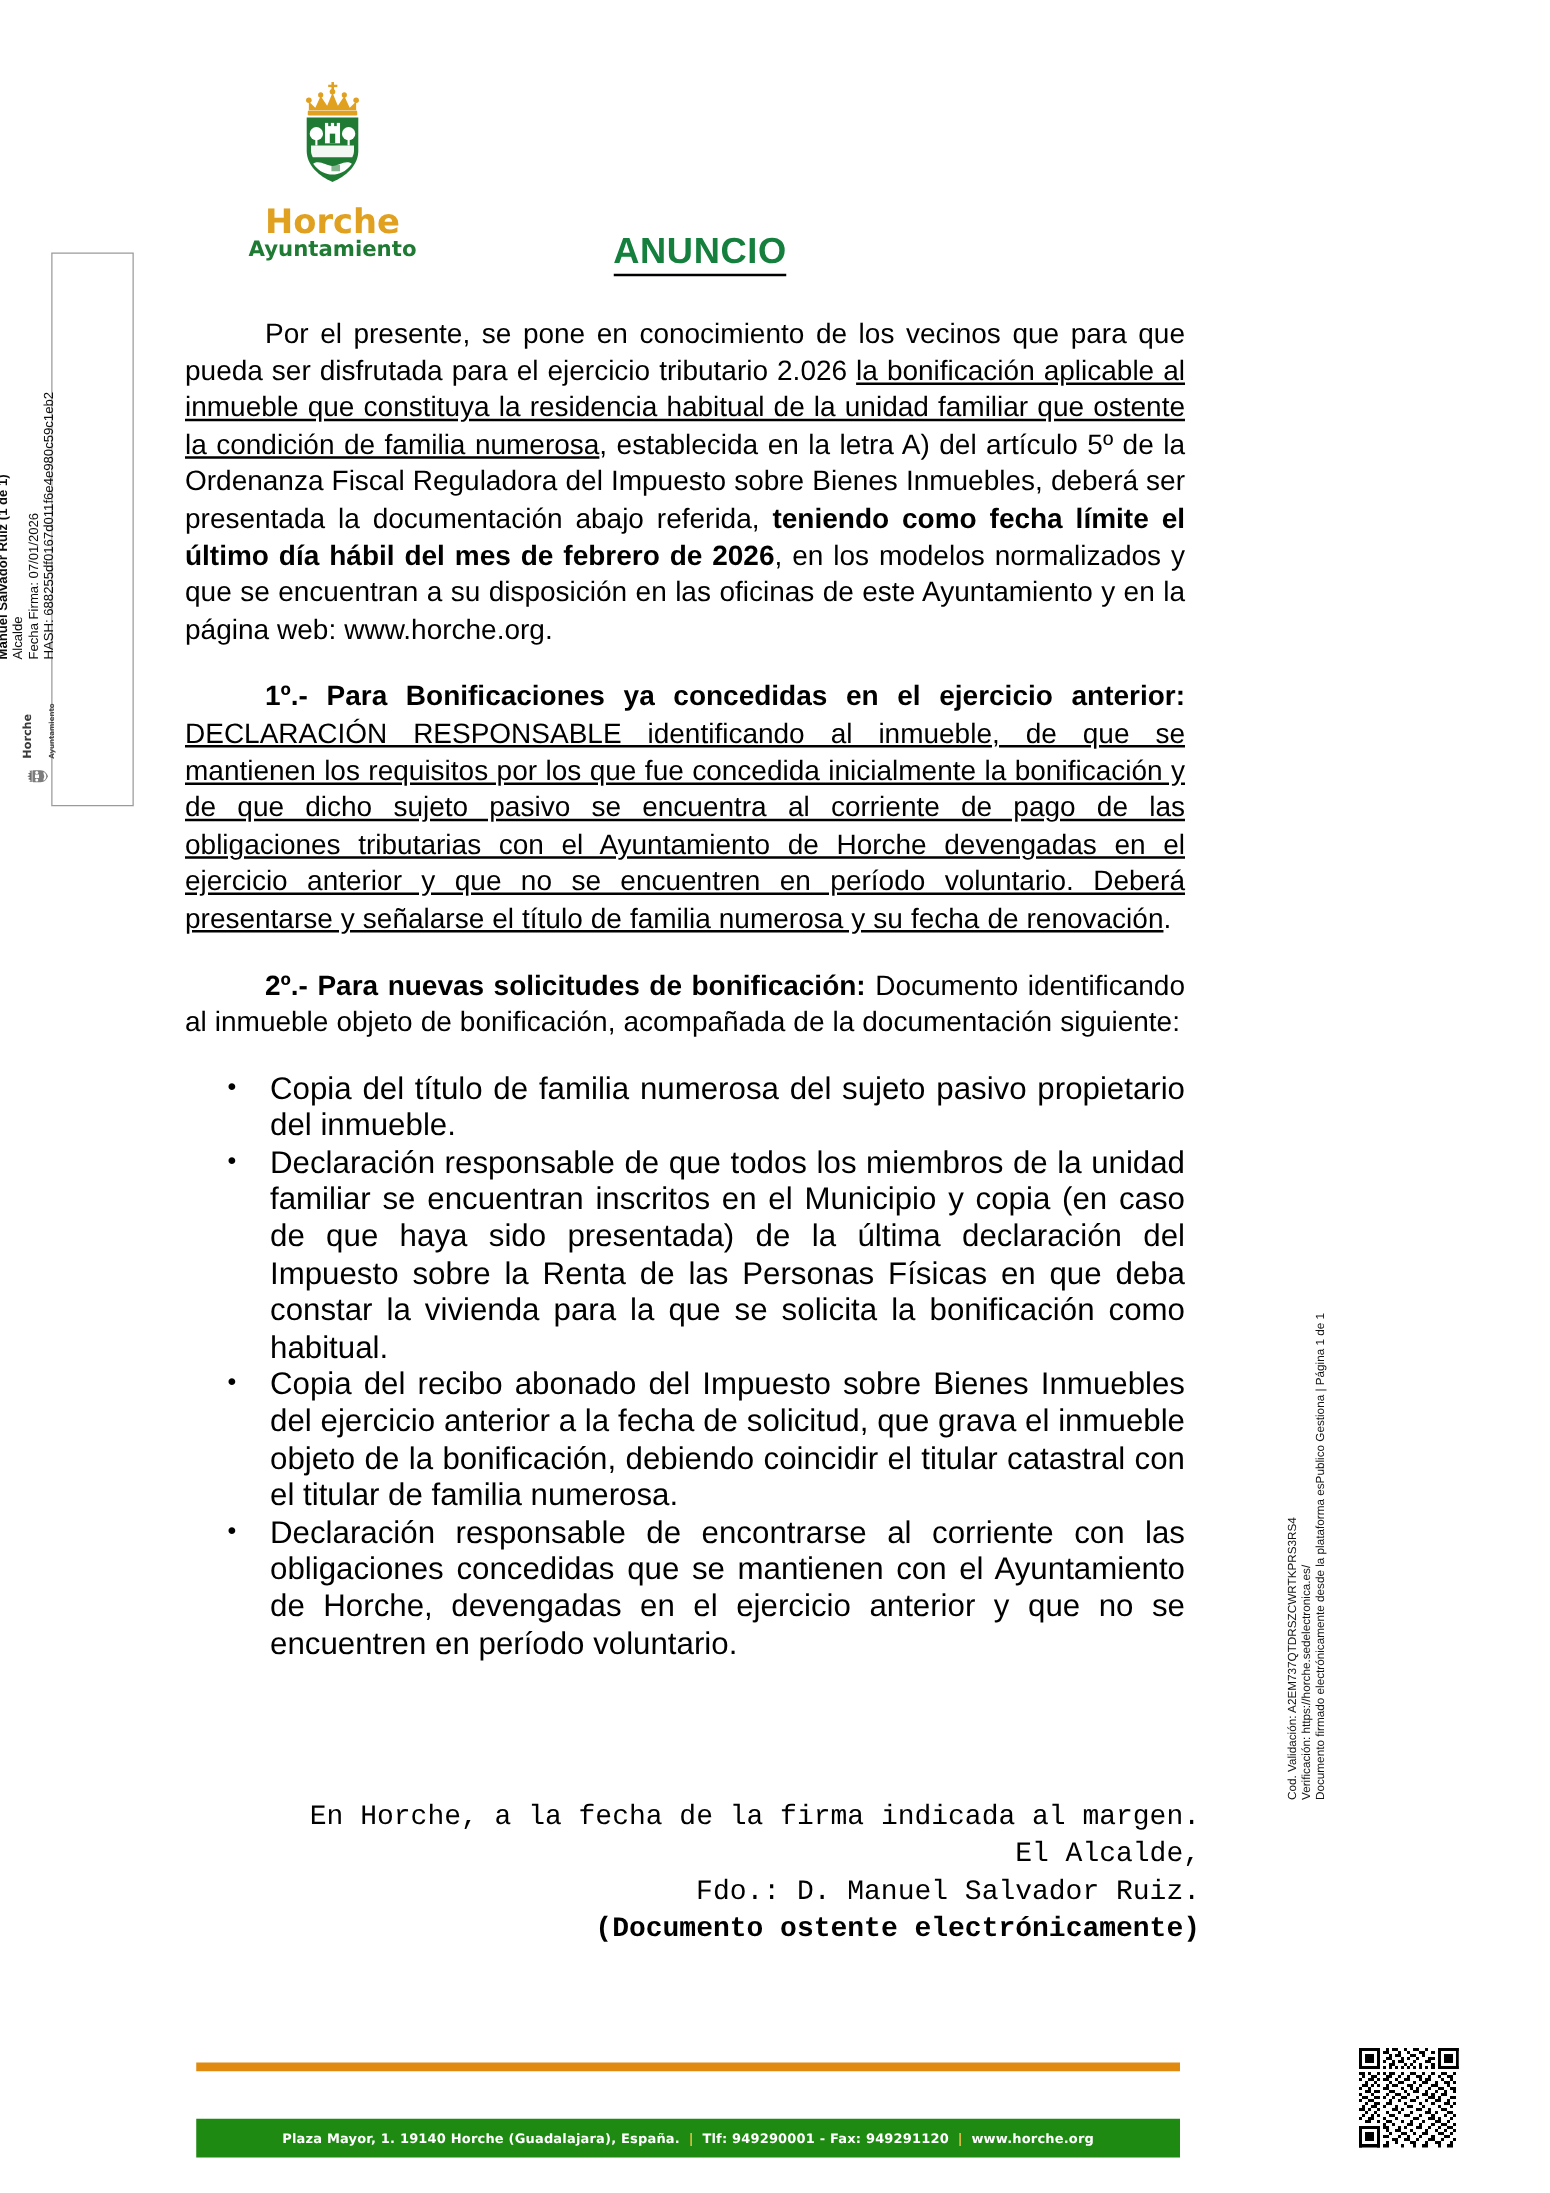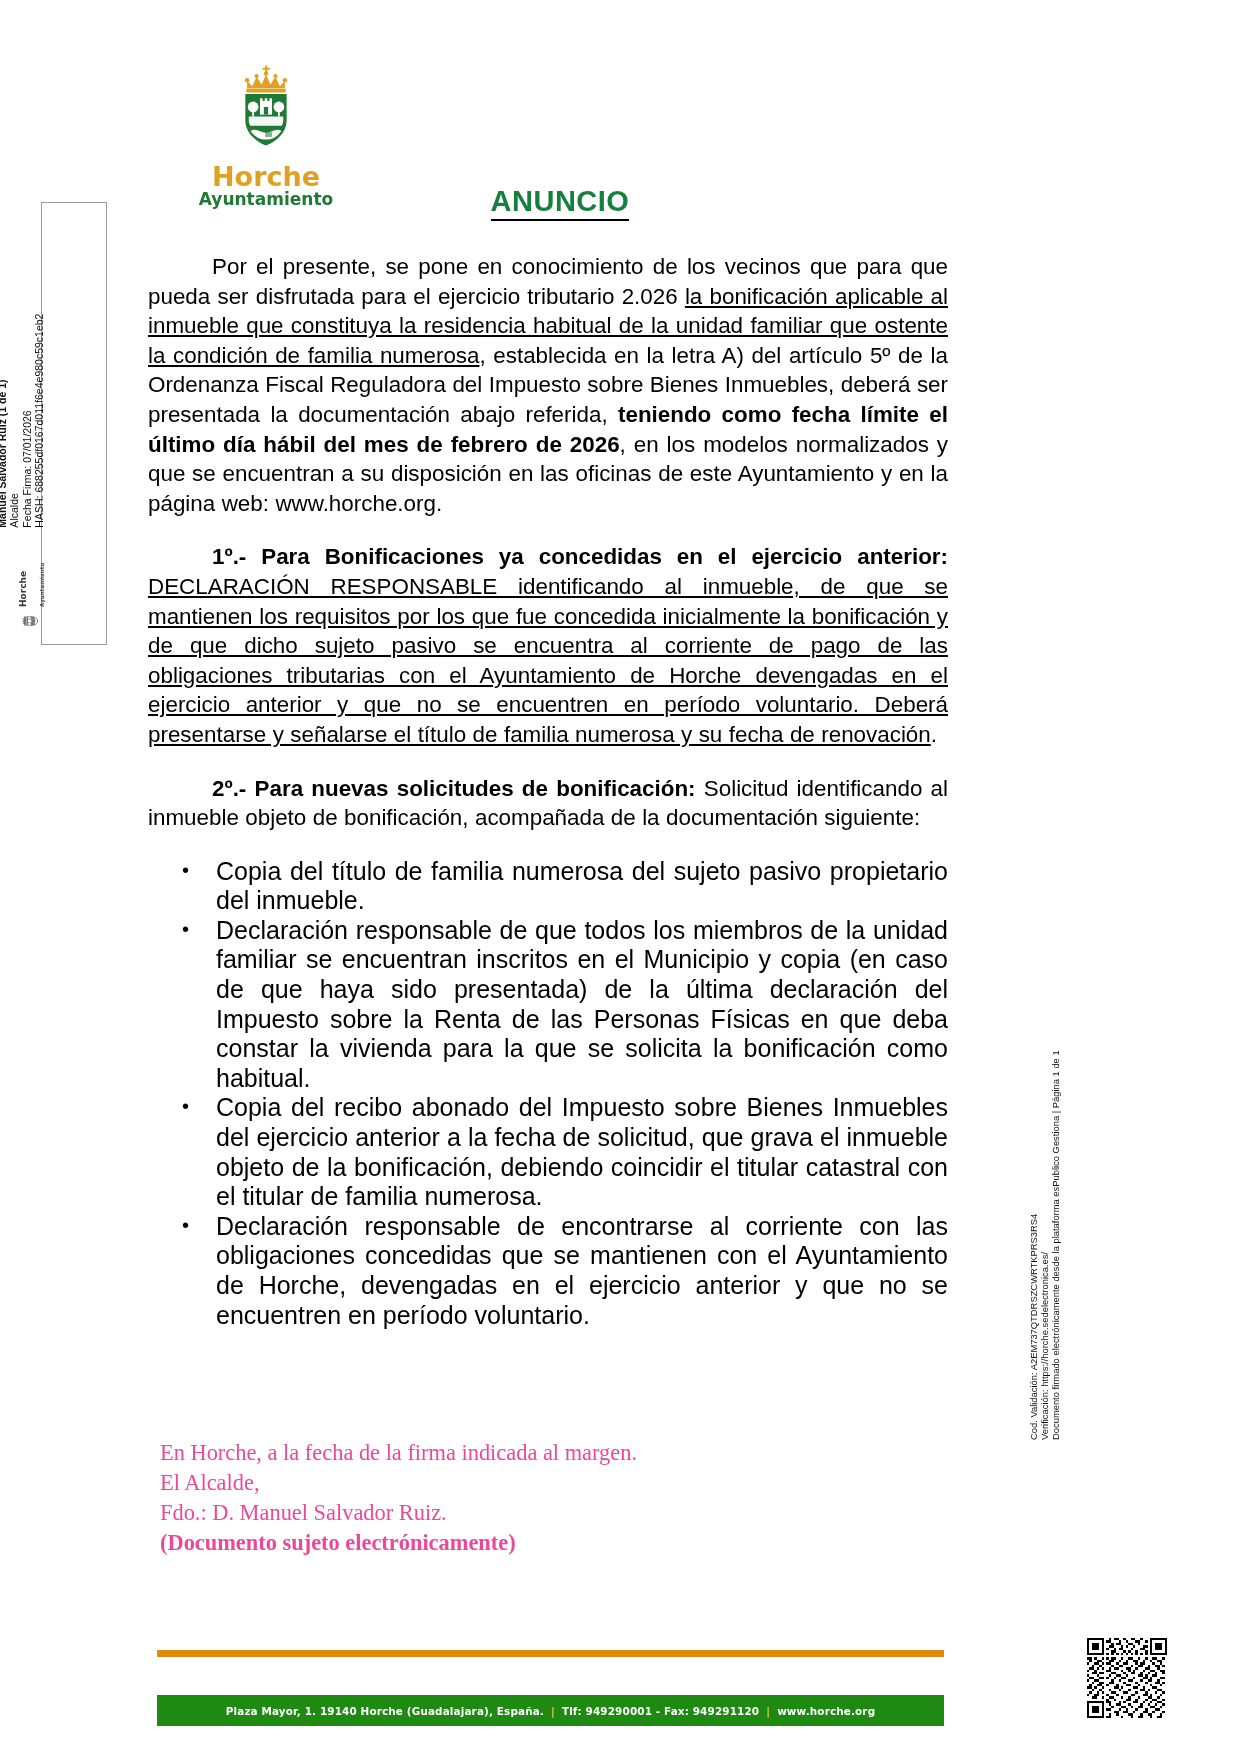--- a/index.html
+++ b/index.html
@@ -174,25 +174,25 @@
     left: 34px;
     top: -1px;
     font-size: 20px;
   }
 
   .closing {
     position: absolute;
     left: 160px;
     top: 1438px;
     width: 800px;
-    text-align: left;
-    font-family: Liberation Serif, serif;
+    text-align: right;
+    font-family: Liberation Mono, monospace;
     font-size: 22.4px;
     line-height: 30px;
-    color: #ec4899;
+    color: #000000;
   }
   .closing .strong { font-weight: bold; }
 
   
   .valid-block {
     position: absolute;
     left: 1028px;
     top: 980px;
     width: 460px;
     height: 46px;
@@ -327,35 +327,35 @@
   <div class="doc-title">
     <span>ANUNCIO</span>
   </div>
 
   <div class="body-col">
 
     <p class="p"><span class="indent"></span><span>Por el presente, se pone en conocimiento de los vecinos que para que pueda ser disfrutada para el ejercicio tributario 2.026 </span><span class="u">la bonificación aplicable al inmueble que constituya la residencia habitual de la unidad familiar que ostente la condición de familia numerosa</span><span>, establecida en la letra A) del artículo 5º de la Ordenanza Fiscal Reguladora del Impuesto sobre Bienes Inmuebles, deberá ser presentada la documentación abajo referida, </span><span class="b">teniendo como fecha límite el último día hábil del mes de febrero de 2026</span><span>, en los modelos normalizados y que se encuentran a su disposición en las oficinas de este Ayuntamiento y en la página web: www.horche.org.</span></p>
 
     <p class="p"><span class="indent"></span><span class="b">1º.-</span><span class="b"> Para Bonificaciones ya concedidas en el ejercicio anterior:</span><span class="u"> DECLARACIÓN RESPONSABLE identificando al inmueble, de que se mantienen los requisitos por los que fue concedida inicialmente la bonificación y de que dicho sujeto pasivo se encuentra al corriente de pago de las obligaciones tributarias con el Ayuntamiento de Horche devengadas en el ejercicio anterior y que no se encuentren en período voluntario. Deberá presentarse y señalarse el título de familia numerosa y su fecha de renovación</span><span>.</span></p>
 
-    <p class="p"><span class="indent"></span><span class="b">2º.-</span><span class="b"> Para nuevas solicitudes de bonificación:</span><span> Solicitud identificando al inmueble objeto de bonificación, acompañada de la documentación siguiente:</span></p>
+    <p class="p"><span class="indent"></span><span class="b">2º.-</span><span class="b"> Para nuevas solicitudes de bonificación:</span><span> Documento identificando al inmueble objeto de bonificación, acompañada de la documentación siguiente:</span></p>
 
     <ul class="doc-list">
       <li><span>Copia del título de familia numerosa del sujeto pasivo propietario del inmueble.</span></li>
       <li><span>Declaración responsable de que todos los miembros de la unidad familiar se encuentran inscritos en el Municipio y copia (en caso de que haya sido presentada) de la última declaración del Impuesto sobre la Renta de las Personas Físicas en que deba constar la vivienda para la que se solicita la bonificación como habitual.</span></li>
       <li><span>Copia del recibo abonado del Impuesto sobre Bienes Inmuebles del ejercicio anterior a la fecha de solicitud, que grava el inmueble objeto de la bonificación, debiendo coincidir el titular catastral con el titular de familia numerosa.</span></li>
       <li><span>Declaración responsable de encontrarse al corriente con las obligaciones concedidas que se mantienen con el Ayuntamiento de Horche, devengadas en el ejercicio anterior y que no se encuentren en período voluntario.</span></li>
     </ul>
   </div>
 
   <div class="closing">
     <div>En Horche, a la fecha de la firma indicada al margen.</div>
     <div>El Alcalde,</div>
     <div>Fdo.: D. Manuel Salvador Ruiz.</div>
-    <div class="strong">(Documento sujeto electrónicamente)</div>
+    <div class="strong">(Documento ostente electrónicamente)</div>
   </div>
 
   <div class="valid-block">
     <div>Cod. Validación: A2EM737QTDRSZCWRTKPRS3RS4</div>
     <div>Verificación: https://horche.sedelectronica.es/</div>
     <div>Documento firmado electrónicamente desde la plataforma esPublico Gestiona | Página 1 de 1</div>
   </div>
 
   <div class="qr">
     <svg viewBox="0 0 33 33" width="80" height="80" shape-rendering="crispEdges" xmlns="http://www.w3.org/2000/svg">

